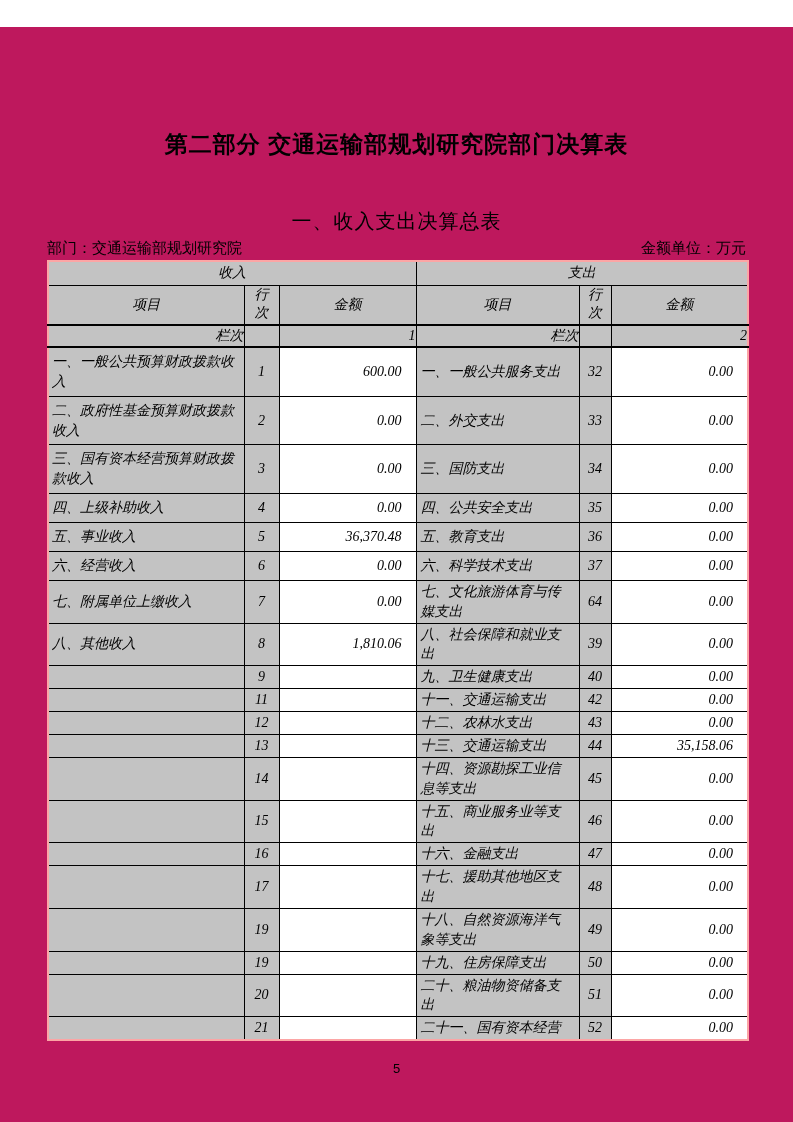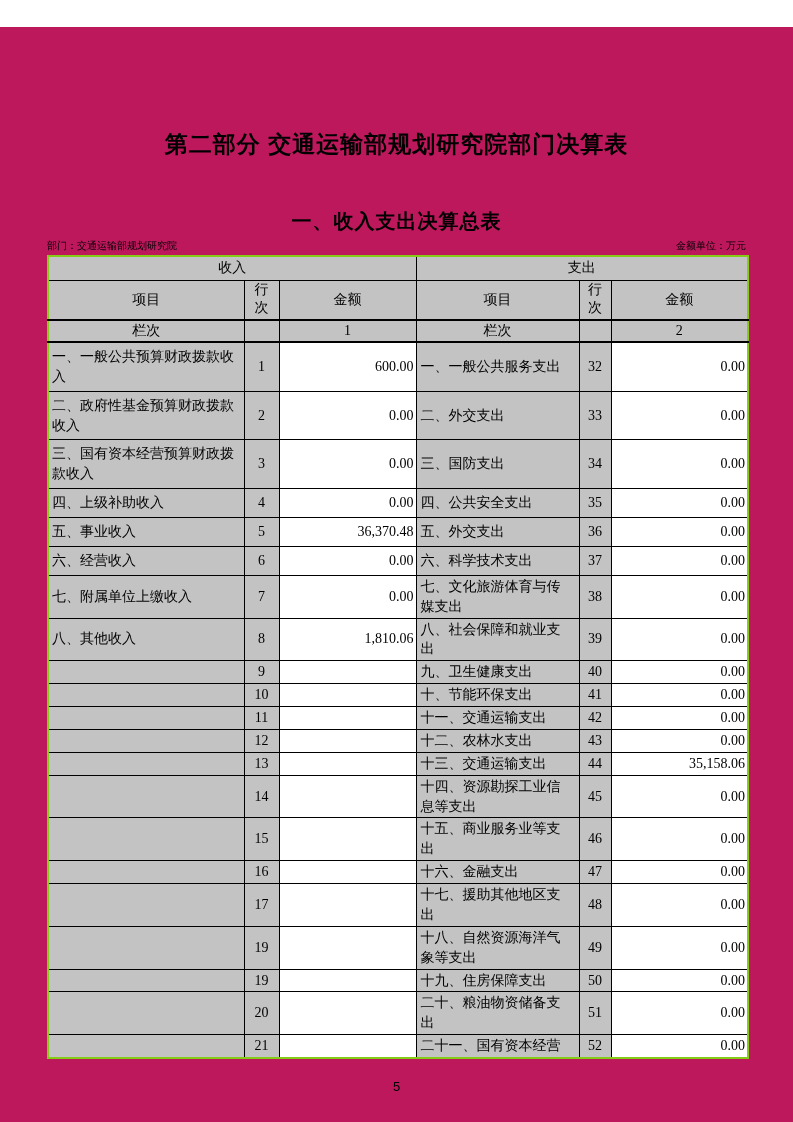--- a/index.html
+++ b/index.html
@@ -22,57 +22,58 @@
     text-align: center;
     font-size: 23px;
     font-weight: bold;
     letter-spacing: 1px;
     font-family: "Liberation Sans", "DejaVu Sans", sans-serif;
   }
   .table-title {
     margin-top: 48px;
     text-align: center;
     font-size: 20px;
-    font-weight: bold;
+    font-weight: normal;
     letter-spacing: 1px;
     font-family: "Liberation Sans", "DejaVu Sans", sans-serif;
   }
   .form-code-line {
     margin: 26px 47px 0 47px;
     text-align: right;
     font-size: 14px;
   }
   .meta-line {
     margin: 4px 47px 2px 47px;
     display: flex;
     justify-content: space-between;
-    font-size: 10px;
+    font-size: 15px;
   }
   table.acct-table {
     margin-left: 47px;
     width: 700px;
     border-collapse: collapse;
     table-layout: fixed;
-    border: 2px solid #84cc16;
+    border: 2px solid #fca5a5;
+    font-style: italic;
   }
   table.acct-table td {
     border: 1px solid #000;
     font-size: 14px;
     line-height: 1.42;
     vertical-align: middle;
     overflow: hidden;
   }
   .shaded { background: #c3c3c3; }
   td.sec-head { text-align: center; height: 24px; }
   td.col-head { text-align: center; height: 40px; }
-  td.lanci-cell { text-align: center; height: 21px; }
+  td.lanci-cell { text-align: right; height: 21px; }
   td.item { text-align: left; padding: 4px 3px; }
   td.ritem { padding: 1px 8px 1px 4px; }
   td.line { text-align: center; padding: 1px 0; height: 22px; }
-  td.amount { background: #fff; text-align: right; padding: 1px 2px 1px 2px; }
+  td.amount { background: #fff; text-align: right; padding: 1px 14px 1px 2px; }
   tr.head-cols td { border-bottom: 2px solid #000; }
   tr.lanci-row td { border-bottom: 2px solid #000; }
   .vert { display: inline-block; width: 1em; line-height: 1.3; word-break: break-all; }
   .page-num {
     margin-top: 20px;
     text-align: center;
     font-size: 13px;
     font-family: "Liberation Sans", "DejaVu Sans", sans-serif;
   }
 </style>
@@ -152,66 +153,58 @@
           <td class="line shaded">4</td>
           <td class="amount">0.00</td>
           <td class="item ritem shaded">四、公共安全支出</td>
           <td class="line shaded">35</td>
           <td class="amount">0.00</td>
         </tr>
         <tr>
           <td class="item shaded">五、事业收入</td>
           <td class="line shaded">5</td>
           <td class="amount">36,370.48</td>
-          <td class="item ritem shaded">五、外交支出</td>
+          <td class="item ritem shaded">五、教育支出</td>
           <td class="line shaded">36</td>
           <td class="amount">0.00</td>
         </tr>
         <tr>
           <td class="item shaded">六、经营收入</td>
           <td class="line shaded">6</td>
           <td class="amount">0.00</td>
           <td class="item ritem shaded">六、科学技术支出</td>
           <td class="line shaded">37</td>
           <td class="amount">0.00</td>
         </tr>
         <tr>
           <td class="item shaded">七、附属单位上缴收入</td>
           <td class="line shaded">7</td>
           <td class="amount">0.00</td>
           <td class="item ritem shaded">七、文化旅游体育与传媒支出</td>
-          <td class="line shaded">38</td>
+          <td class="line shaded">64</td>
           <td class="amount">0.00</td>
         </tr>
         <tr>
           <td class="item shaded">八、其他收入</td>
           <td class="line shaded">8</td>
           <td class="amount">1,810.06</td>
           <td class="item ritem shaded">八、社会保障和就业支出</td>
           <td class="line shaded">39</td>
           <td class="amount">0.00</td>
         </tr>
         <tr>
           <td class="item shaded"></td>
           <td class="line shaded">9</td>
           <td class="amount"></td>
           <td class="item ritem shaded">九、卫生健康支出</td>
           <td class="line shaded">40</td>
           <td class="amount">0.00</td>
         </tr>
         <tr>
           <td class="item shaded"></td>
-          <td class="line shaded">10</td>
-          <td class="amount"></td>
-          <td class="item ritem shaded">十、节能环保支出</td>
-          <td class="line shaded">41</td>
-          <td class="amount">0.00</td>
-        </tr>
-        <tr>
-          <td class="item shaded"></td>
           <td class="line shaded">11</td>
           <td class="amount"></td>
           <td class="item ritem shaded">十一、交通运输支出</td>
           <td class="line shaded">42</td>
           <td class="amount">0.00</td>
         </tr>
         <tr>
           <td class="item shaded"></td>
           <td class="line shaded">12</td>
           <td class="amount"></td>

